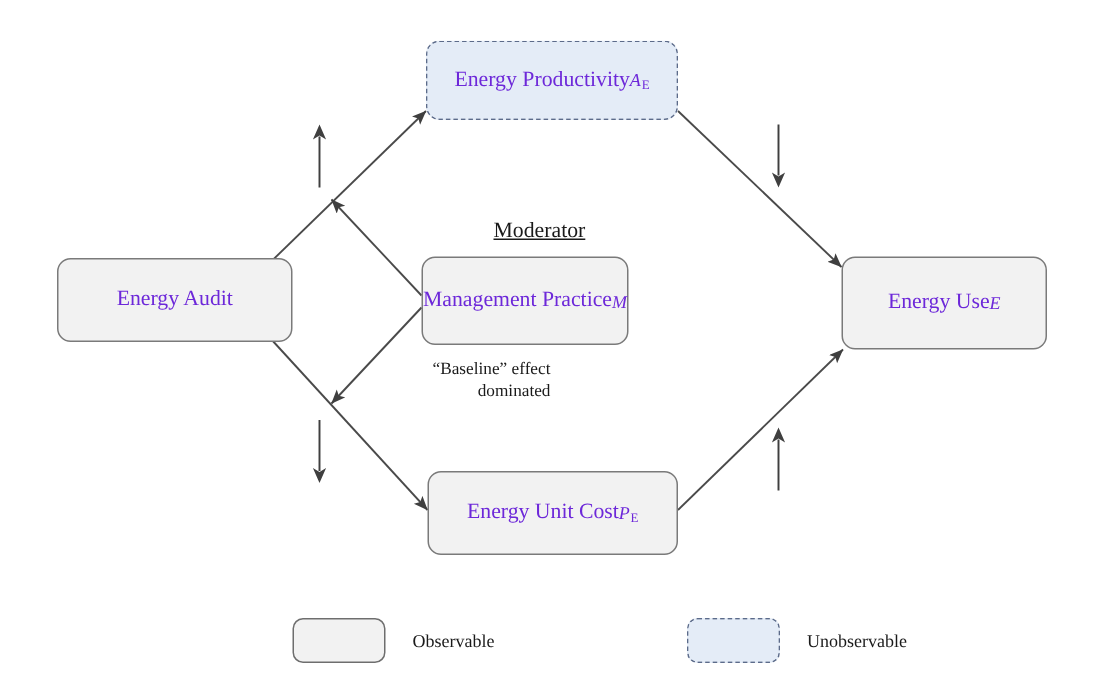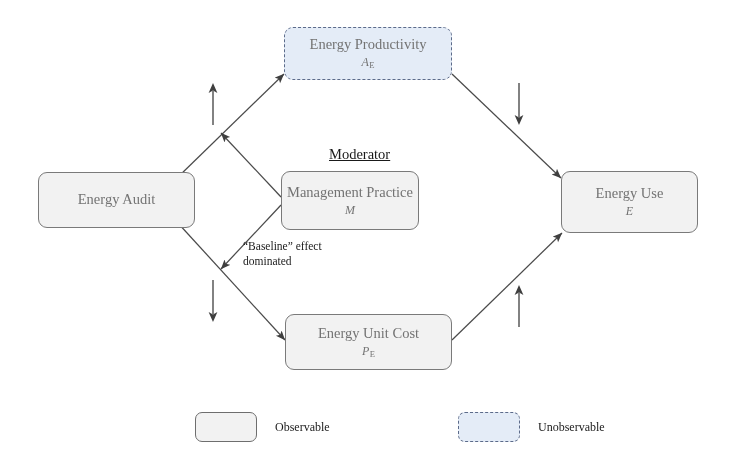--- a/index.html
+++ b/index.html
@@ -20,26 +20,26 @@
     left: 0;
     top: 0;
     width: 737px;
     height: 464px;
   }
   .node {
     position: absolute;
     box-sizing: border-box;
     border-radius: 9px;
     display: flex;
-    flex-direction: column;
+    flex-direction: row;
     align-items: center;
     justify-content: center;
     text-align: center;
     line-height: 1.22;
-    color: #737373;
+    color: #6d28d9;
     z-index: 2;
   }
   .node-observable {
     background: #f2f2f2;
     border: 1.2px solid #7a7a7a;
   }
   .node-unobservable {
     background: #e4ecf7;
     border: 1.6px dashed #5c6b8a;
   }
@@ -63,21 +63,21 @@
     font-size: 14.5px;
     color: #1a1a1a;
     white-space: nowrap;
     z-index: 2;
     text-decoration: underline;
   }
   .note {
     position: absolute;
     font-size: 11.5px;
     color: #1a1a1a;
-    text-align: left;
+    text-align: right;
     line-height: 1.3;
     z-index: 2;
   }
   .marker {
     position: absolute;
     z-index: 3;
   }
   .legend {
     position: absolute;
     display: flex;

